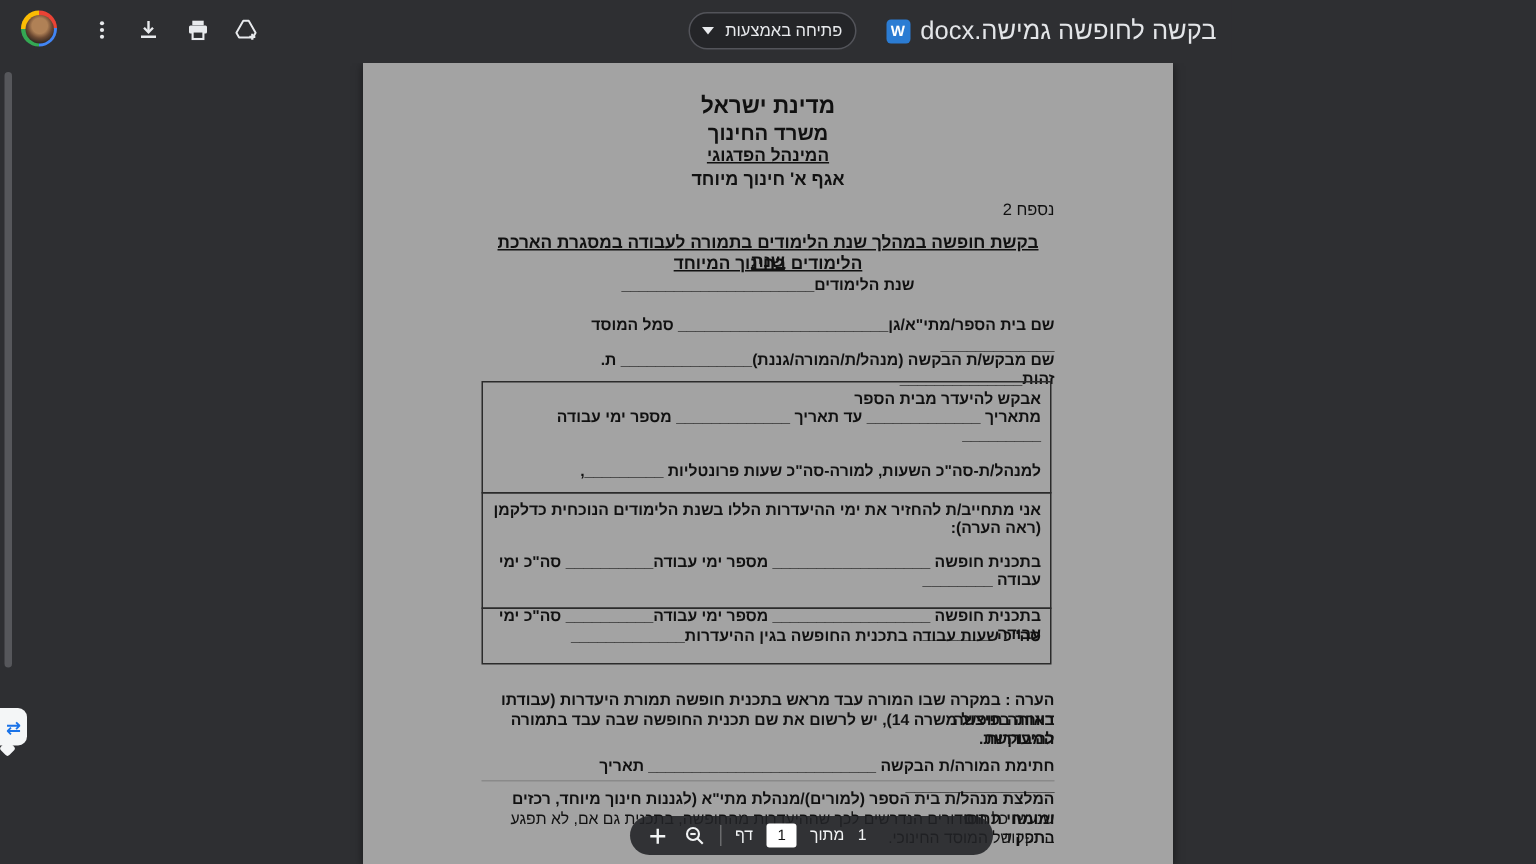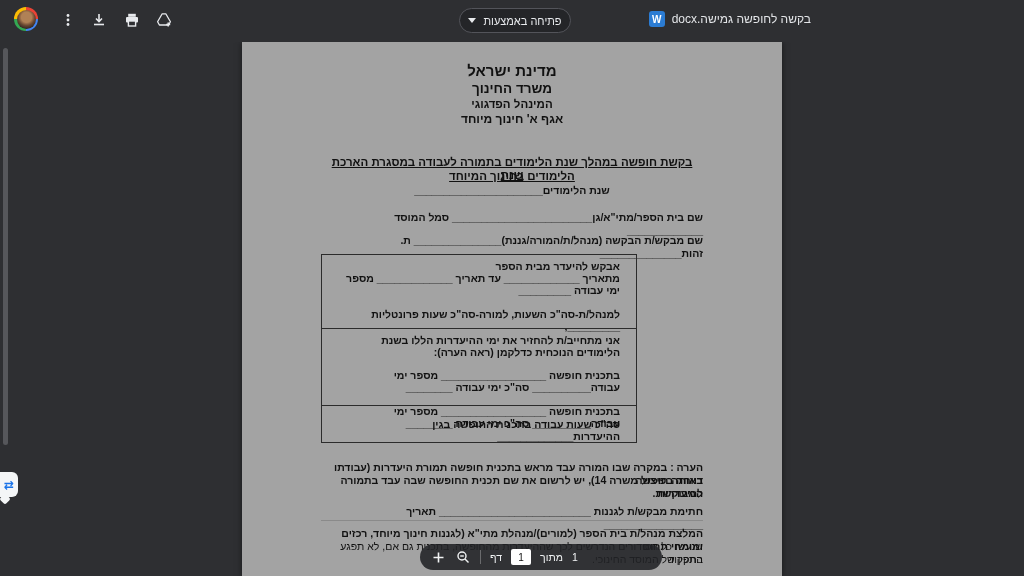--- a/index.html
+++ b/index.html
@@ -18,39 +18,39 @@
   .avatar .photo{width:19px;height:19px;border-radius:50%;
           background:radial-gradient(circle at 50% 38%,#b08156 0 34%,#6d4a33 54%,#2d2520 78%);}
   .openwith{position:absolute;left:459px;top:8px;width:112px;height:25px;border-radius:13px;
             background:#242528;border:1px solid #53545a;display:flex;direction:rtl;align-items:center;
             justify-content:center;gap:7px;color:#e8eaed;font-size:11px;cursor:pointer;}
   .caret{width:0;height:0;border-left:4px solid transparent;border-right:4px solid transparent;
          border-top:5px solid #e8eaed;}
   .tb-right{position:absolute;right:10px;top:11px;display:flex;align-items:center;gap:7px;}
   .wbadge{width:16px;height:16px;border-radius:3px;background:#2b7cd3;color:#fff;font-weight:bold;
           font-size:10px;display:flex;align-items:center;justify-content:center;}
-  .fname{color:#e3e5e8;font-size:12px;direction:rtl;}
+  .fname{color:#e3e5e8;font-size:17px;direction:rtl;}
 
   
   .scroll-thumb{position:absolute;left:3px;top:48px;width:5px;height:397px;background:#56575b;border-radius:3px;z-index:4;}
   .side-badge{position:absolute;left:0;top:472px;width:18px;height:25px;background:#f4f6f7;
               border-radius:0 6px 6px 0;display:flex;align-items:center;justify-content:center;
               color:#1a73e8;font-size:12px;font-weight:bold;z-index:7;cursor:pointer;}
   .side-badge:after{content:"";position:absolute;left:1px;bottom:-6px;width:8px;height:8px;
               background:#f4f6f7;border-radius:2px;transform:rotate(45deg);}
 
   
   .page{position:absolute;left:242px;top:42px;width:540px;height:534px;background:#a3a3a3;
         box-shadow:0 1px 6px rgba(0,0,0,.5);z-index:2;color:#111;}
   .page *{direction:rtl;}
   .line{position:absolute;left:79px;width:382px;font-size:10.5px;line-height:13px;color:#111;}
   .c{text-align:center;} .r{text-align:right;} .b{font-weight:700;}
   .hline{position:absolute;left:0;width:540px;text-align:center;font-weight:700;}
-  .formbox{position:absolute;left:79px;width:316px;border:1px solid #2b2b2b;box-sizing:border-box;
-           padding:4px 16px;font-size:10.5px;font-weight:700;text-align:right;}
+  .formbox{position:absolute;left:79px;width:380px;border:1px solid #2b2b2b;box-sizing:border-box;
+           padding:4px 6px;font-size:10.5px;font-weight:700;text-align:right;}
   .formbox .bl{display:block;}
   .rule{position:absolute;left:79px;width:382px;height:1px;background:#8a8a8a;}
 
   
   .pill{position:absolute;left:420px;top:544px;width:242px;height:26px;border-radius:13px;
         background:rgba(33,34,37,.88);z-index:8;display:flex;direction:ltr;align-items:center;
         padding:0 10px;box-sizing:border-box;gap:9px;color:#f1f3f4;}
   .pill .tool{display:flex;align-items:center;justify-content:center;width:16px;height:16px;
         background:transparent;border:none;padding:0;cursor:pointer;}
   .pill .vdiv{width:1px;height:14px;background:rgba(255,255,255,.28);}
@@ -111,23 +111,24 @@
 
   <div class="scroll-thumb"></div>
 
   <div class="side-badge">
     <span>⇄</span>
   </div>
 
   <div class="page">
     <div class="hline" style="top:20px;font-size:15px;">מדינת ישראל</div>
     <div class="hline" style="top:39px;font-size:13.5px;">משרד החינוך</div>
-    <div class="hline" style="top:56px;font-size:11.5px;">המינהל הפדגוגי</div>
+    <div class="hline" style="top:56px;font-size:11.5px;text-decoration:underline;">המינהל הפדגוגי</div>
     <div class="hline" style="top:70px;font-size:12px;">אגף א' חינוך מיוחד</div>
 
+    <div class="line r" style="top:92px;font-size:11px;">נספח 2</div>
 
     <div class="line c b" style="top:114px;font-size:11.5px;text-decoration:underline;">בקשת חופשה במהלך שנת הלימודים בתמורה לעבודה במסגרת הארכת שנת</div>
     <div class="line c b" style="top:128px;font-size:11.5px;text-decoration:underline;">הלימודים בחינוך המיוחד</div>
     <div class="line c b" style="top:142px;">שנת הלימודים______________________</div>
 
     <div class="line r b" style="top:192px;">שם מבקש/ת הבקשה (מנהל/ת/המורה/גננת)_______________ ת. זהות______________</div>
     <div class="line r b" style="top:169px;">שם בית הספר/מתי"א/גן________________________ סמל המוסד _____________</div>
 
     <div class="formbox" style="top:212px;height:75px;">
       <span class="bl" style="margin-top:1px;">אבקש להיעדר מבית הספר</span>
@@ -142,21 +143,21 @@
     </div>
 
     <div class="formbox" style="top:363px;height:38px;">
       <span class="bl" style="margin-top:8px;">סה"כ שעות עבודה בתכנית החופשה בגין ההיעדרות_____________</span>
     </div>
 
     <div class="line r b" style="top:419px;">הערה : במקרה שבו המורה עבד מראש בתכנית חופשה תמורת היעדרות (עבודתו באותה חופשה</div>
     <div class="line r b" style="top:432px;">דווחה בפיצול משרה 14), יש לרשום את שם תכנית החופשה שבה עבד בתמורה להיעדרות</div>
     <div class="line r b" style="top:445px;">המבוקשת.</div>
 
-    <div class="line r b" style="top:463px;">חתימת מבקש/ת לגננות __________________________ תאריך _________________</div>
+    <div class="line r b" style="top:463px;">חתימת המורה/ת הבקשה __________________________ תאריך _________________</div>
 
     <div class="rule" style="top:478px;"></div>
 
     <div class="line r b" style="top:485px;">המלצת מנהל/ת בית הספר (למורים)/מנהלת מתי"א (לגננות חינוך מיוחד, רכזים ומומחי תחום</div>
     <div class="line r" style="top:498px;">שנעשו כל הסידורים הנדרשים לכך שההיעדרות מהחופשה, בתכנית גם אם, לא תפגע בתפקוד</div>
     <div class="line r" style="top:511px;">התקין של המוסד החינוכי.</div>
   </div>
 
   <div class="pill">
     <button class="tool">

